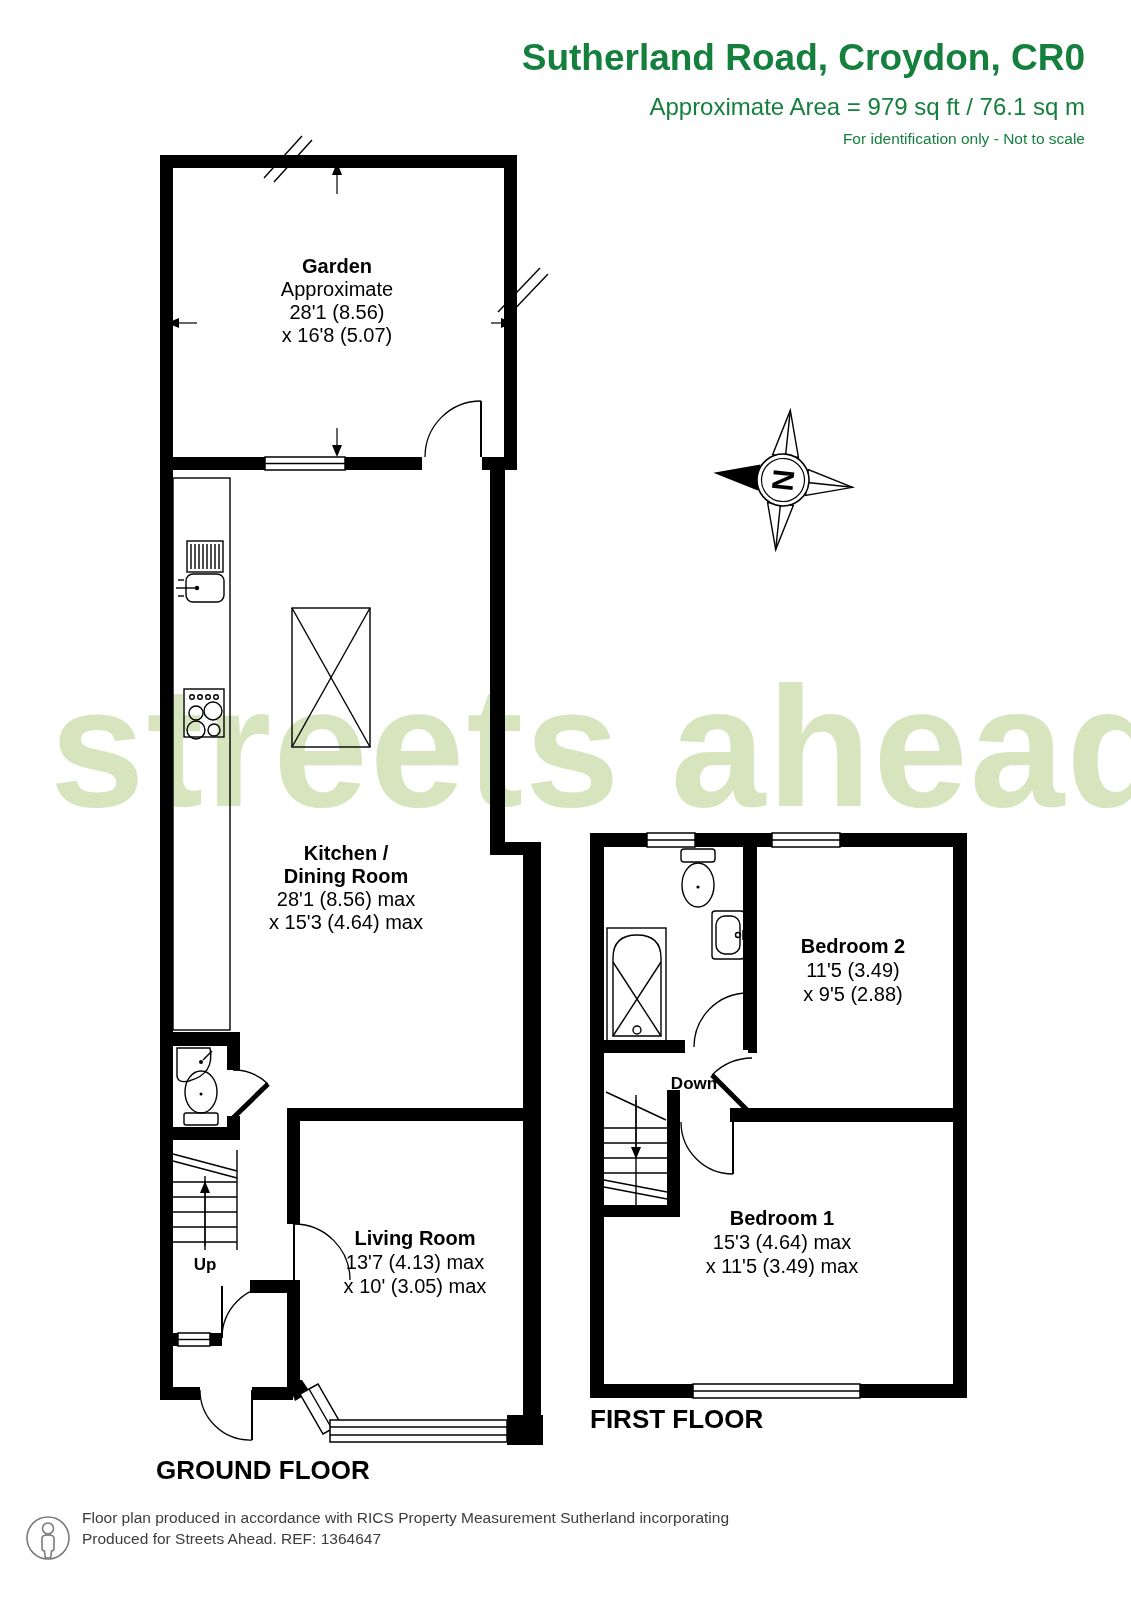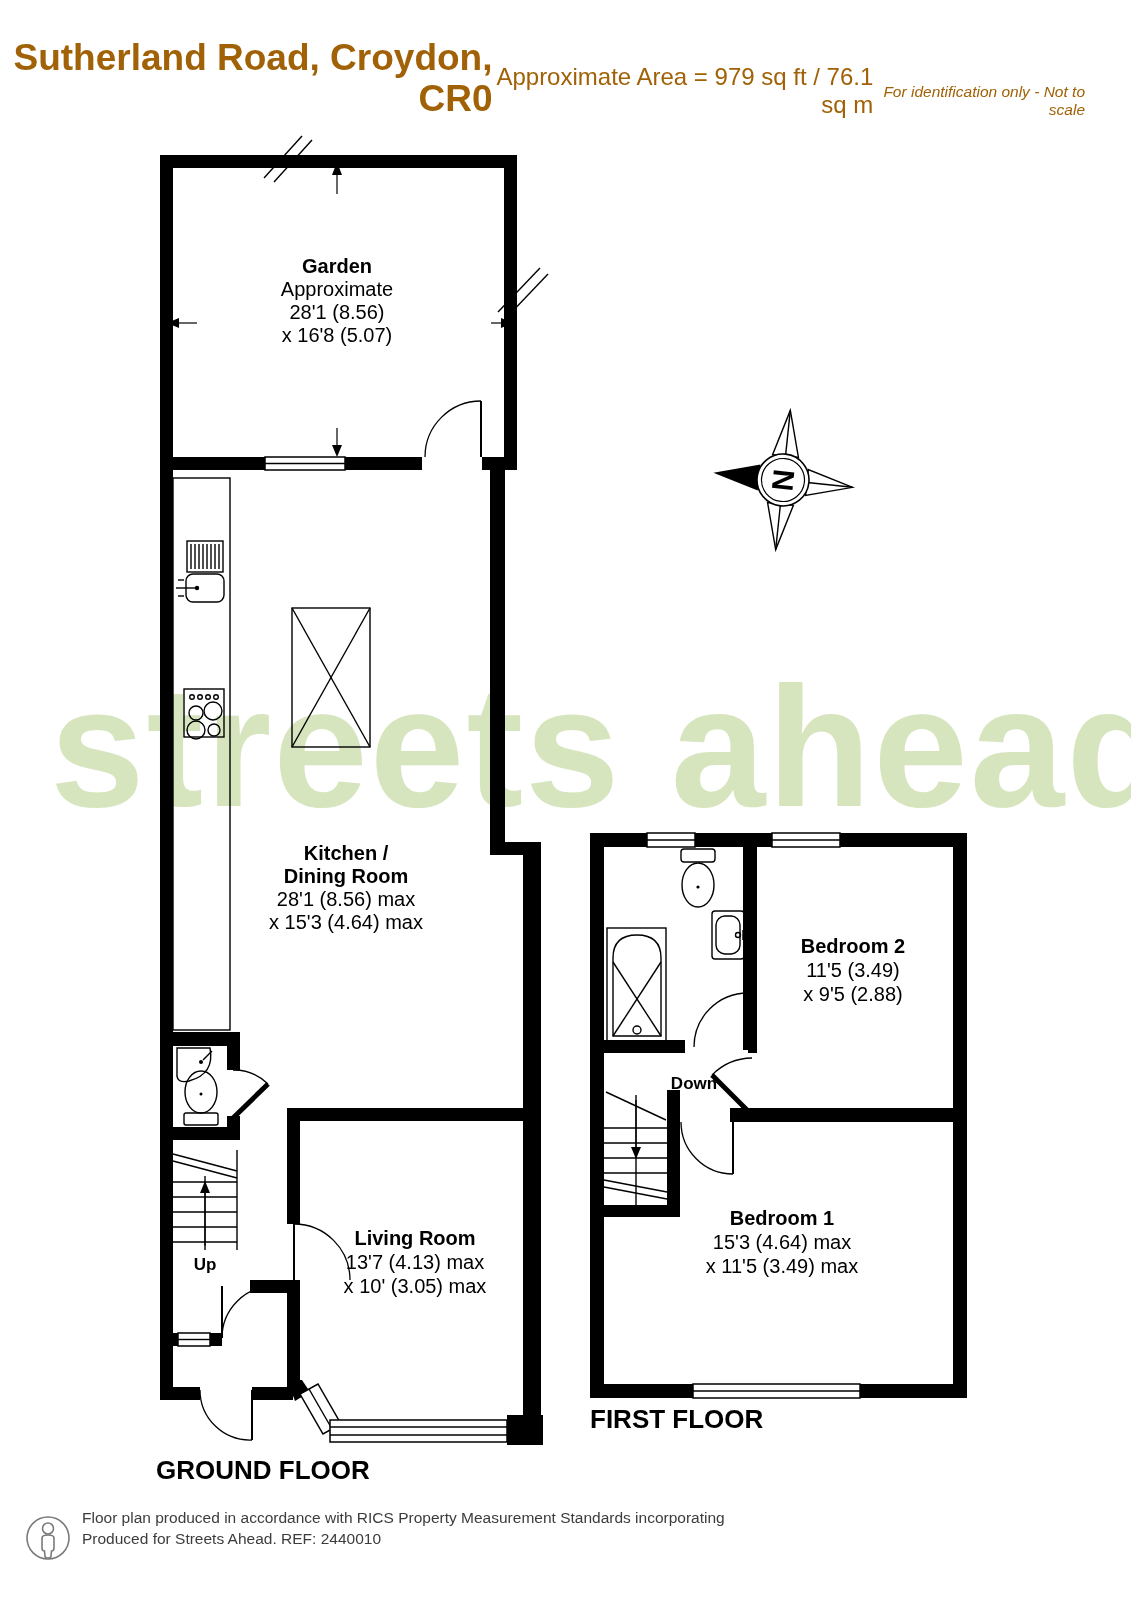--- a/index.html
+++ b/index.html
@@ -1,25 +1,25 @@
 <!DOCTYPE html>
 <html><head>
 <meta charset="utf-8">
 <style>
   html,body{margin:0;padding:0;background:#fff;}
   .page{position:relative;width:1131px;height:1599px;background:#fff;
         font-family:"Liberation Sans",sans-serif;overflow:hidden;}
   .watermark{position:absolute;left:50px;top:662px;font-size:170px;letter-spacing:2px;
              font-weight:bold;color:#d7e5bf;white-space:nowrap;line-height:1;z-index:0;
              font-family:"Liberation Sans",sans-serif;}
-  .header{position:absolute;right:46px;top:38px;display:flex;flex-direction:row;
-          align-items:flex-end;z-index:2;text-align:right;color:#a16207;}
+  .header{position:absolute;right:46px;top:38px;display:flex;flex-direction:column;
+          align-items:flex-end;z-index:2;text-align:right;color:#15803d;}
   .header .title{font-size:37px;font-weight:bold;line-height:1.1;}
   .header .area{font-size:24px;margin-top:14px;}
-  .header .disclaimer{font-size:15.5px;margin-top:20px;font-style:italic;}
+  .header .disclaimer{font-size:15.5px;margin-top:9px;}
   svg.plan{position:absolute;left:0;top:0;z-index:1;}
   .footer{position:absolute;left:82px;top:1507px;z-index:2;color:#3c3c3c;
           font-size:15.5px;line-height:21px;}
   .footer-icon{position:absolute;left:25px;top:1514px;z-index:2;}
   text{font-family:"Liberation Sans",sans-serif;}
   .room-name{font-weight:bold;font-size:20px;}
   .room-dim{font-size:20px;}
   .stair-label{font-weight:bold;font-size:17px;}
   .floor-label{font-weight:bold;font-size:26px;}
   .wall{fill:#000;stroke:none;}
@@ -323,17 +323,17 @@
       <text x="783" y="480" transform="rotate(-90 783 480)" text-anchor="middle" dominant-baseline="central" style="font-weight:bold;font-size:30px">N</text>
     </g>
   </svg>
 
   <svg class="footer-icon" width="46" height="48" viewBox="0 0 46 48">
     <circle cx="23" cy="24" r="21" fill="none" stroke="#7a7a7a" stroke-width="1.6"></circle>
     <circle cx="23" cy="14.5" r="5.5" fill="none" stroke="#7a7a7a" stroke-width="1.6"></circle>
     <path d="M 17 24 q 0 -3 6 -3 q 6 0 6 3 l 0 10 q 0 3 -2.5 3 l -0.5 5 q 0 2 -3 2 q -3 0 -3 -2 l -0.5 -5 q -2.5 0 -2.5 -3 z" fill="none" stroke="#7a7a7a" stroke-width="1.6"></path>
   </svg>
   <div class="footer">
-    <div>Floor plan produced in accordance with RICS Property Measurement Standards incorporating</div>
-    <div>Produced for Streets Ahead.   REF:  2440010</div>
+    <div>Floor plan produced in accordance with RICS Property Measurement Sutherland incorporating</div>
+    <div>Produced for Streets Ahead.   REF:  1364647</div>
   </div>
 
 </div>
 
 </body></html>

